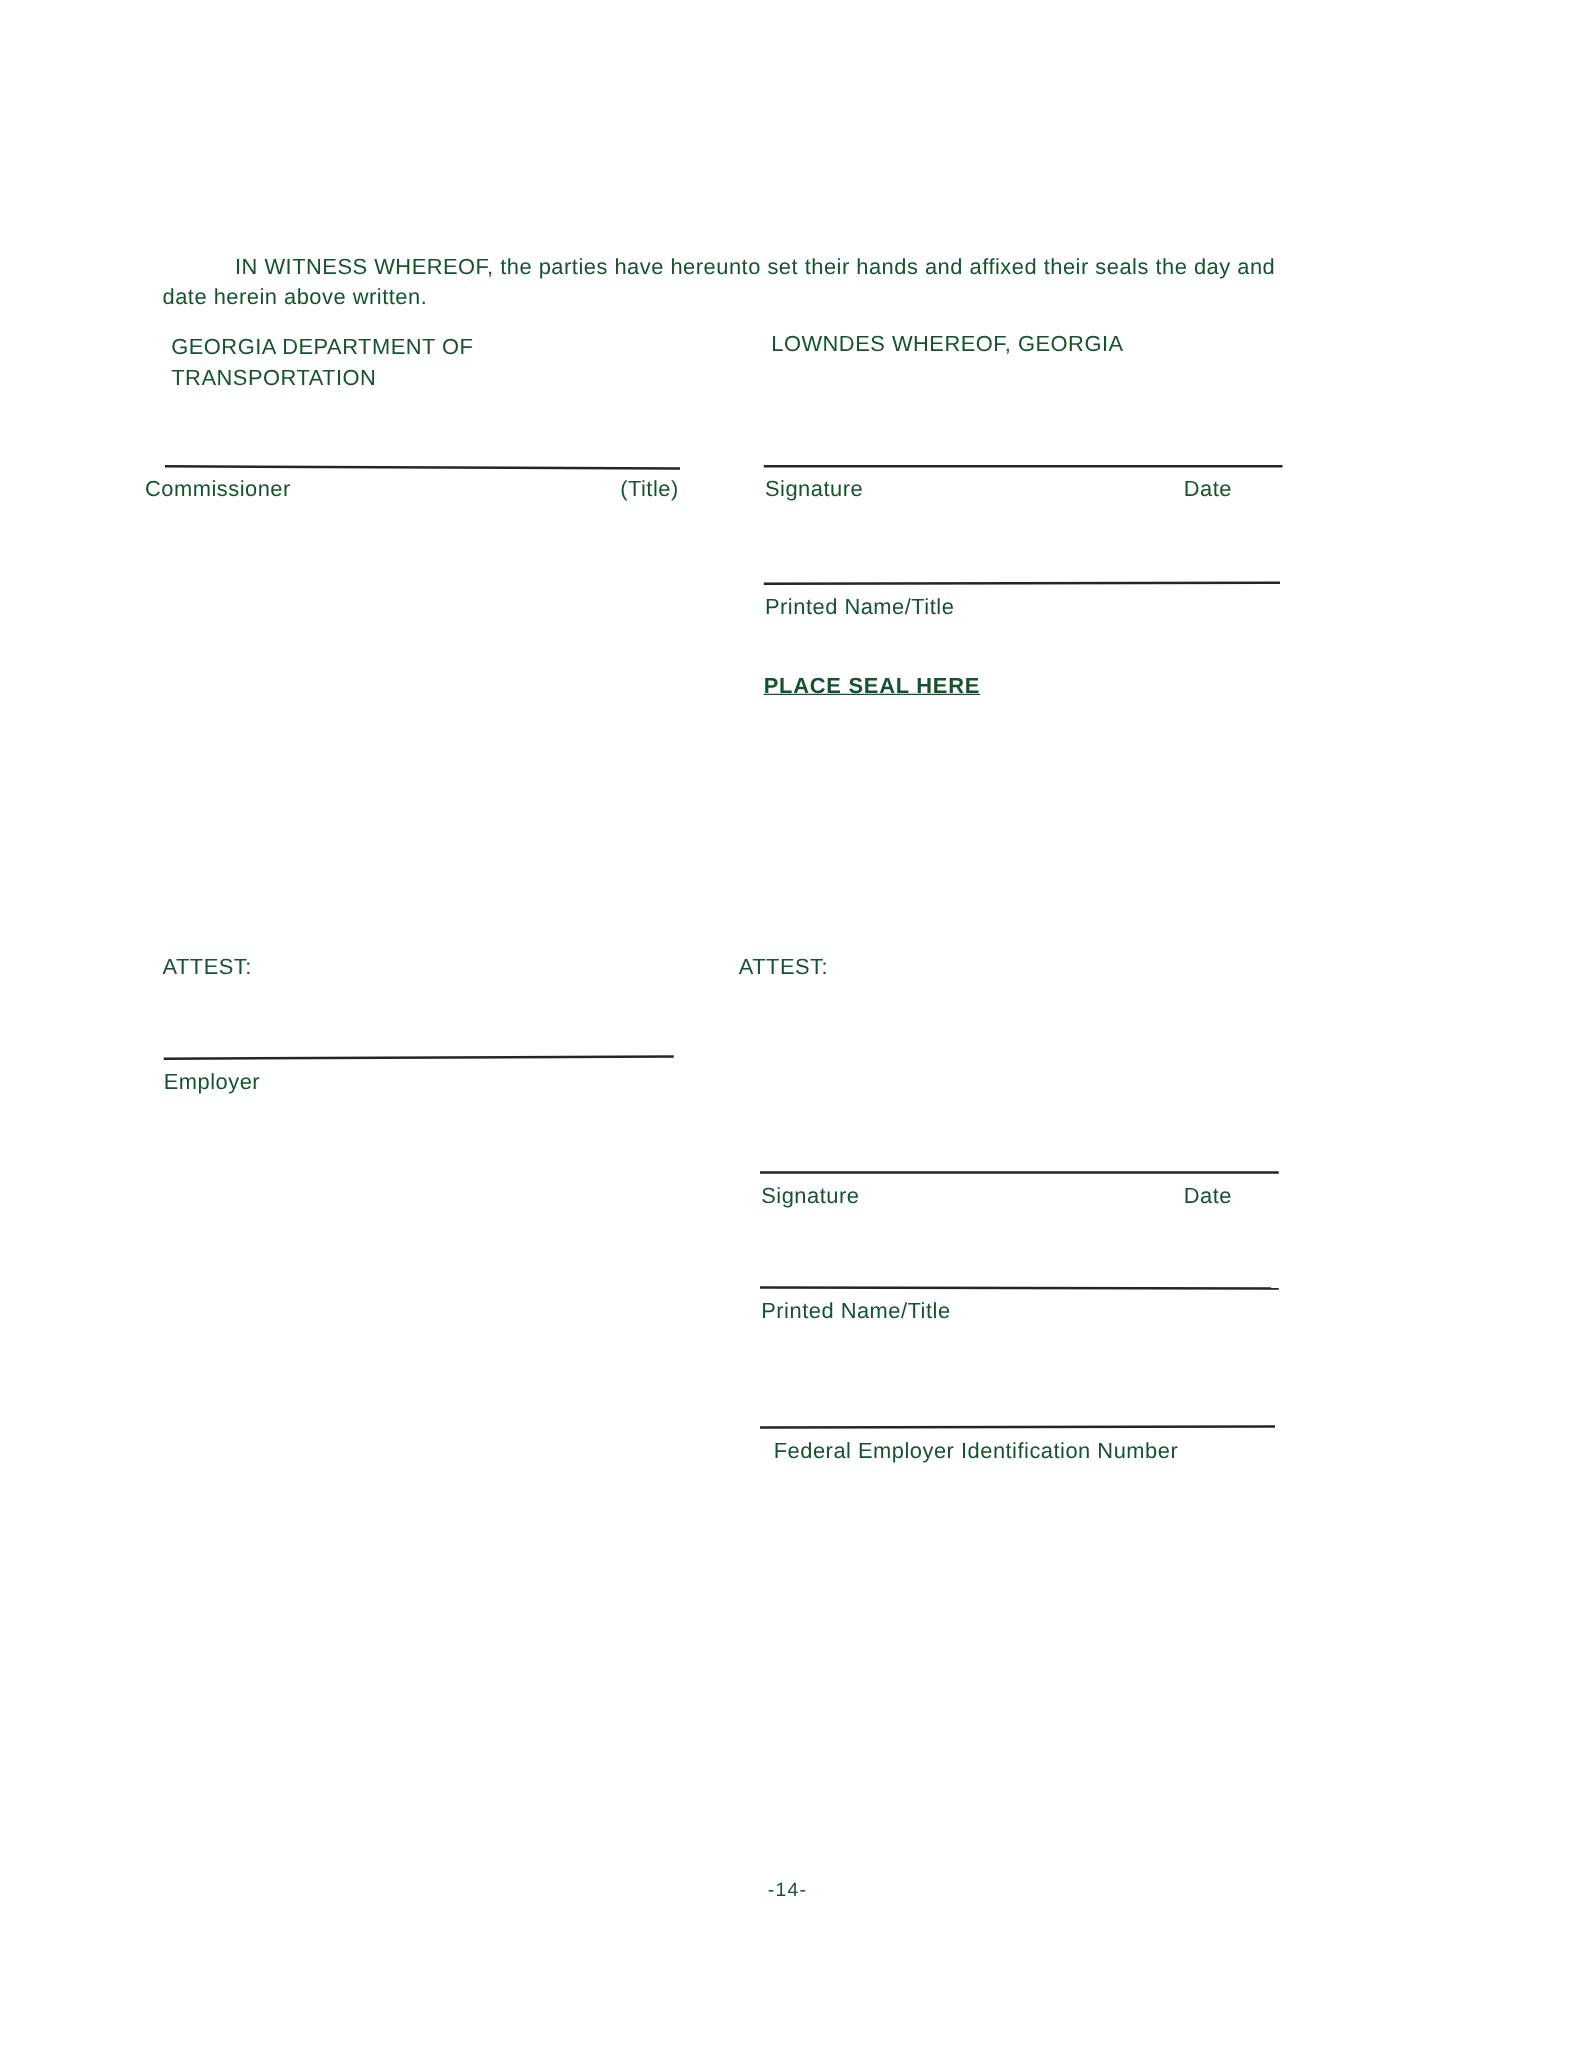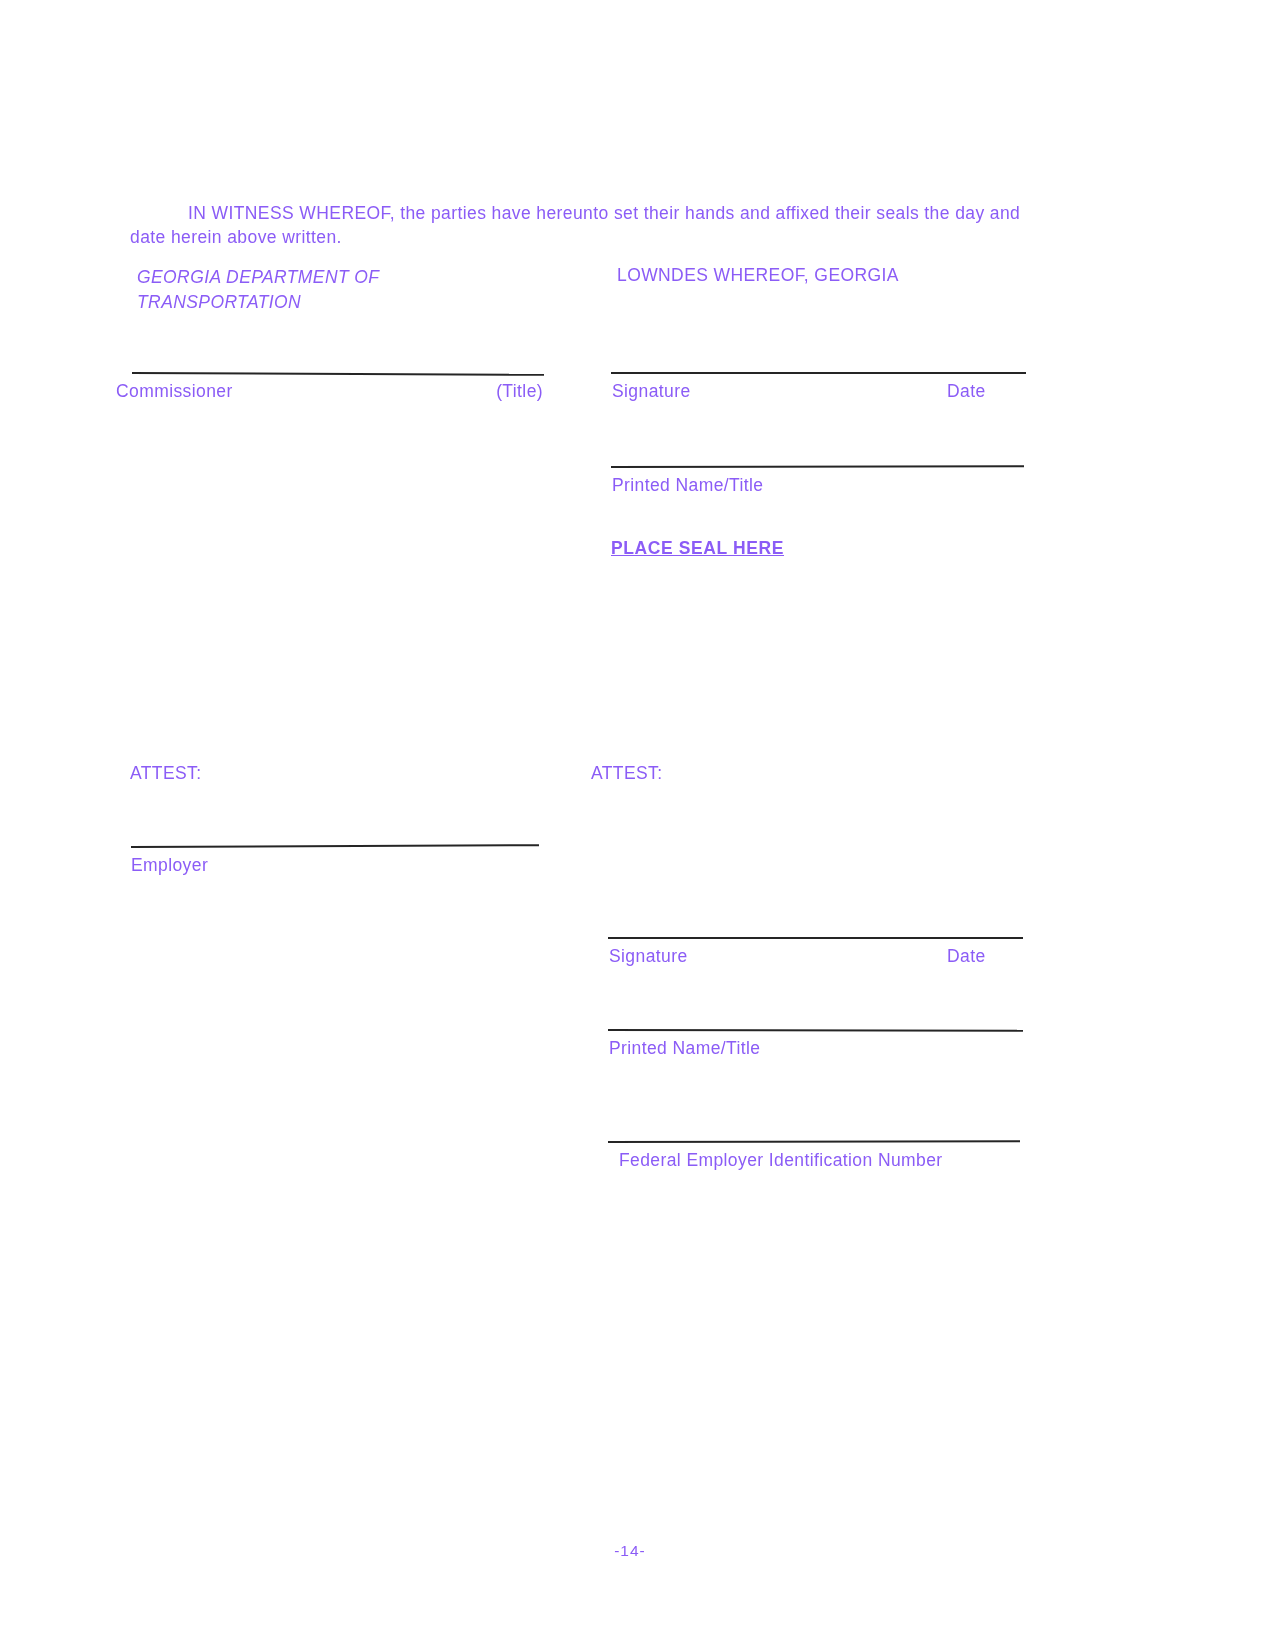--- a/index.html
+++ b/index.html
@@ -7,31 +7,30 @@
     padding: 0;
     background: #ffffff;
   }
   .page {
     position: relative;
     width: 1275px;
     height: 1650px;
     background: #ffffff;
     font-family: "Liberation Sans", sans-serif;
     font-size: 17.5px;
-    color: #8b5cf6;
+    color: #14532d;
     letter-spacing: 0.4px;
     overflow: hidden;
   }
   .txt {
     position: absolute;
     white-space: nowrap;
   }
   .multiline {
     white-space: pre-line;
-    font-style: italic;
   }
   .intro {
     position: absolute;
     left: 130px;
     top: 183px;
     width: 1010px;
     line-height: 24px;
     text-indent: 58px;
     white-space: pre-line;
   }
@@ -84,21 +83,21 @@
   .lbl-date-2 { left: 947px; top: 946px; }
 
   .rule-printed-2 { left: 608px; top: 1029px; width: 415px; transform: rotate(0.12deg); transform-origin: left center; }
   .lbl-printed-2 { left: 609px; top: 1038px; }
 
   .rule-fein { left: 608px; top: 1141px; width: 412px; transform: rotate(-0.12deg); transform-origin: left center; }
   .lbl-fein { left: 609px; top: 1150px; margin-left: 10px; }
 
   .page-number {
     left: 560px;
-    top: 1542px;
+    top: 1504px;
     width: 140px;
     text-align: center;
     font-size: 15.5px;
     letter-spacing: 1px;
   }
 </style>
 </head>
 <body>
 
 <div class="page">

